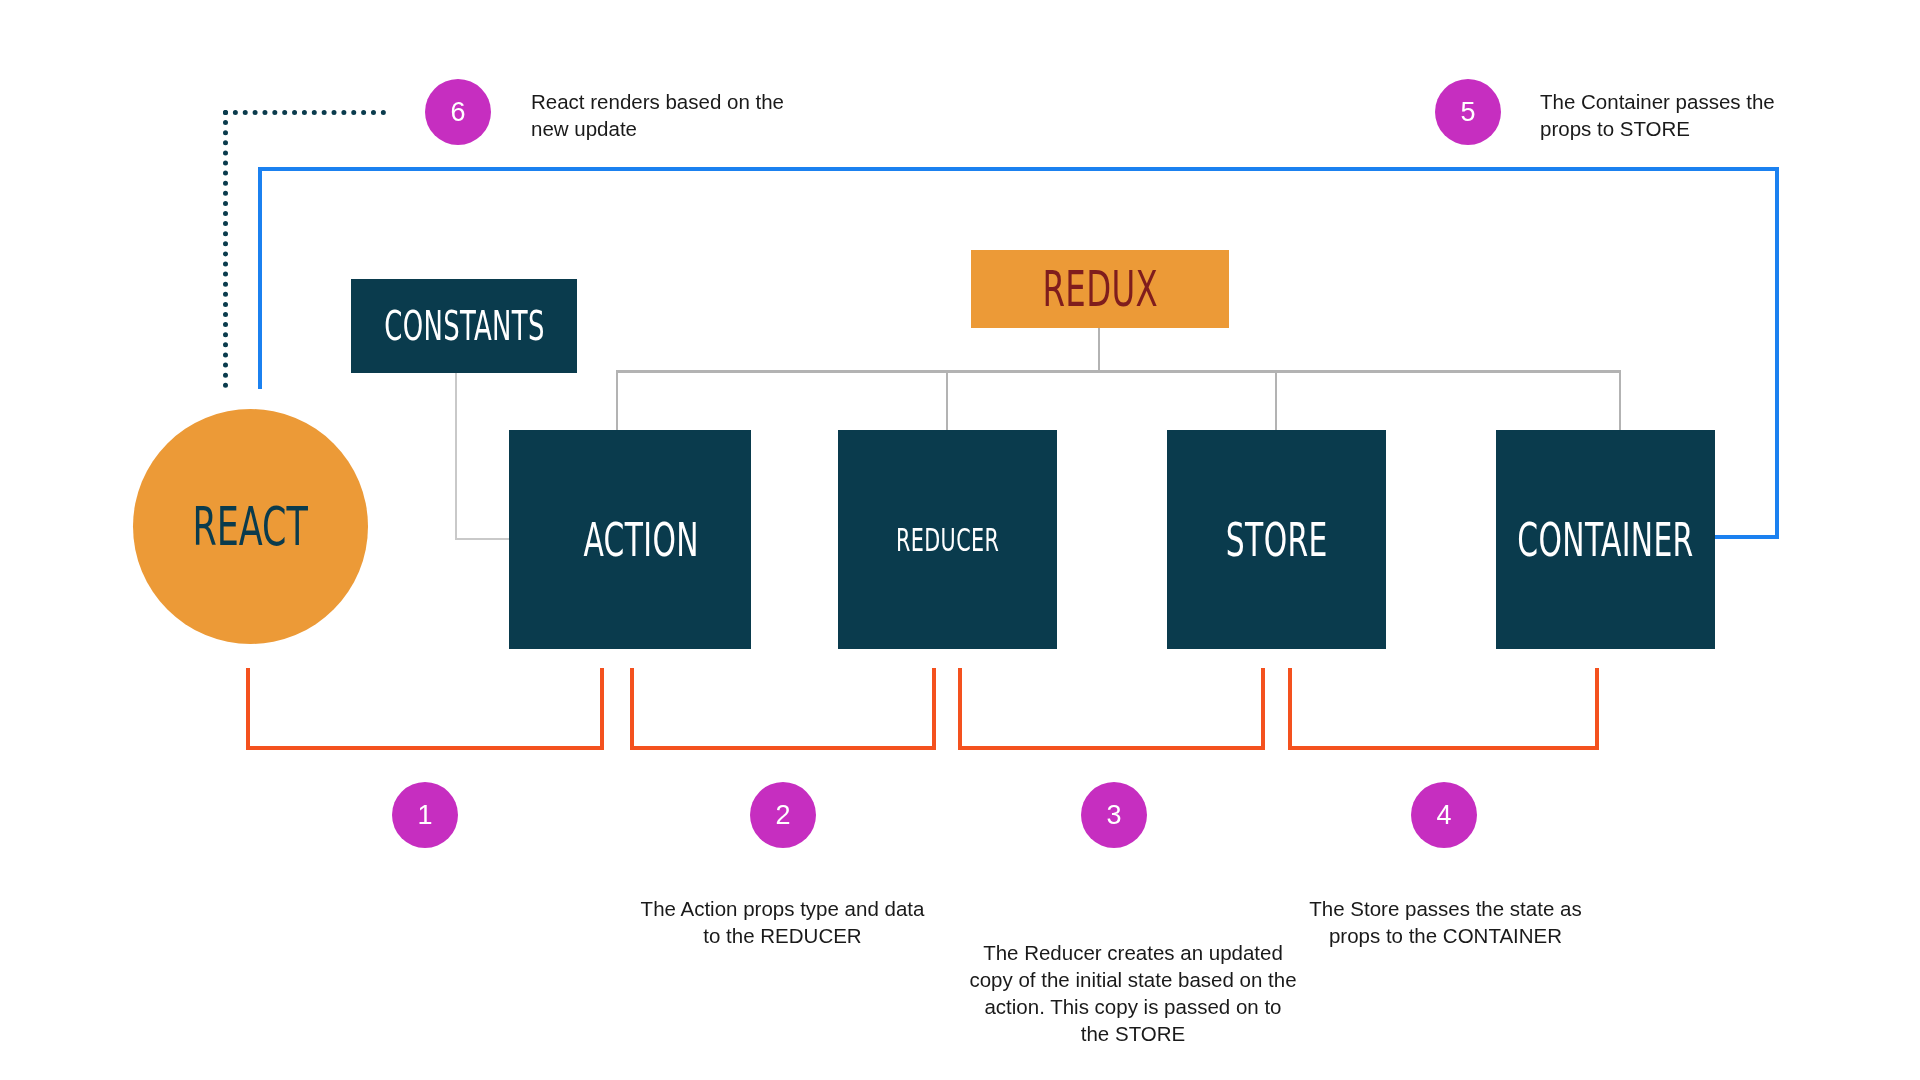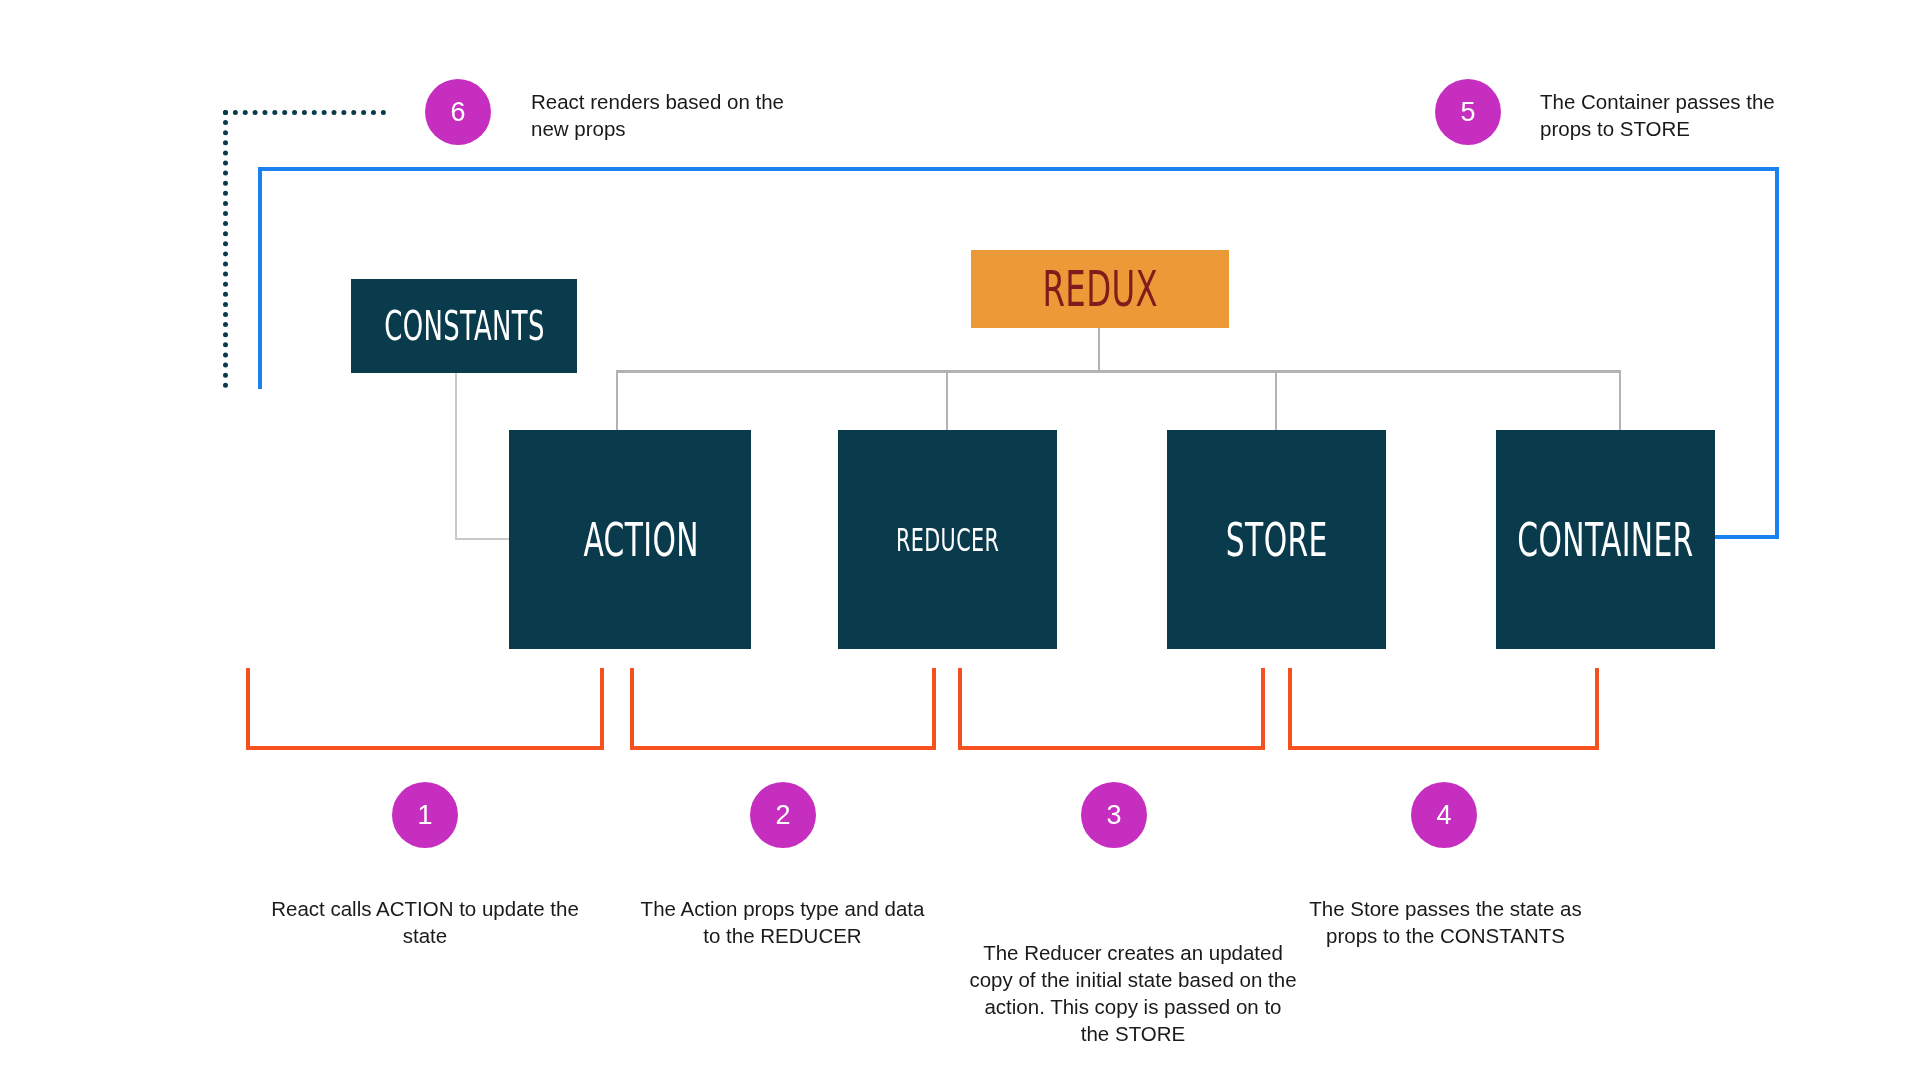--- a/index.html
+++ b/index.html
@@ -155,20 +155,23 @@
   </div>
 
   <div class="node" id="box-store">
     <span class="label">STORE</span>
   </div>
 
   <div class="node" id="box-container">
     <span class="label">CONTAINER</span>
   </div>
 
+  <div id="circle-react">
+    <span class="label">REACT</span>
+  </div>
 
   <div class="bracket" style="left:246px;top:668px;width:358px;"></div>
   <div class="bracket" style="left:630px;top:668px;width:306px;"></div>
   <div class="bracket" style="left:958px;top:668px;width:307px;"></div>
   <div class="bracket" style="left:1288px;top:668px;width:311px;"></div>
 
   <div class="badge" style="left:392px;top:782px;">
     <span>1</span>
   </div>
   <div class="badge" style="left:750px;top:782px;">
@@ -180,25 +183,24 @@
   <div class="badge" style="left:1411px;top:782px;">
     <span>4</span>
   </div>
   <div class="badge" style="left:1435px;top:79px;">
     <span>5</span>
   </div>
   <div class="badge" style="left:425px;top:79px;">
     <span>6</span>
   </div>
 
-  <div class="note note-top" style="left:531px;top:88px;width:290px;">React renders based on the new props</div>
+  <div class="note note-top" style="left:531px;top:88px;width:290px;">React renders based on the new update</div>
 
   <div class="note note-top" style="left:1540px;top:88px;width:270px;">The Container passes the props to STORE</div>
 
-  <div class="note note-bottom" style="left:270px;top:895px;width:310px;">React calls ACTION to update the state</div>
 
   <div class="note note-bottom" style="left:640px;top:895px;width:285px;">The Action props type and data to the REDUCER</div>
 
   <div class="note note-bottom" style="left:948px;top:939px;width:330px;margin-left:20px;">The Reducer creates an updated copy of the initial state based on the action. This copy is passed on to the STORE</div>
 
-  <div class="note note-bottom" style="left:1303px;top:895px;width:285px;">The Store passes the state as props to the CONSTANTS</div>
+  <div class="note note-bottom" style="left:1303px;top:895px;width:285px;">The Store passes the state as props to the CONTAINER</div>
 
 </div>
 
 </body></html>

